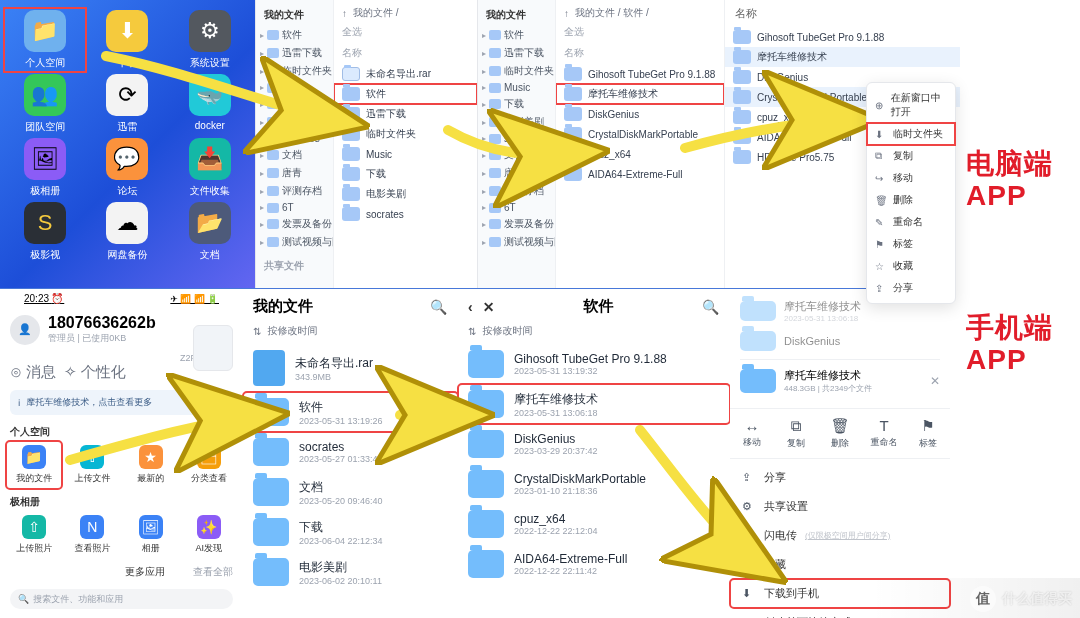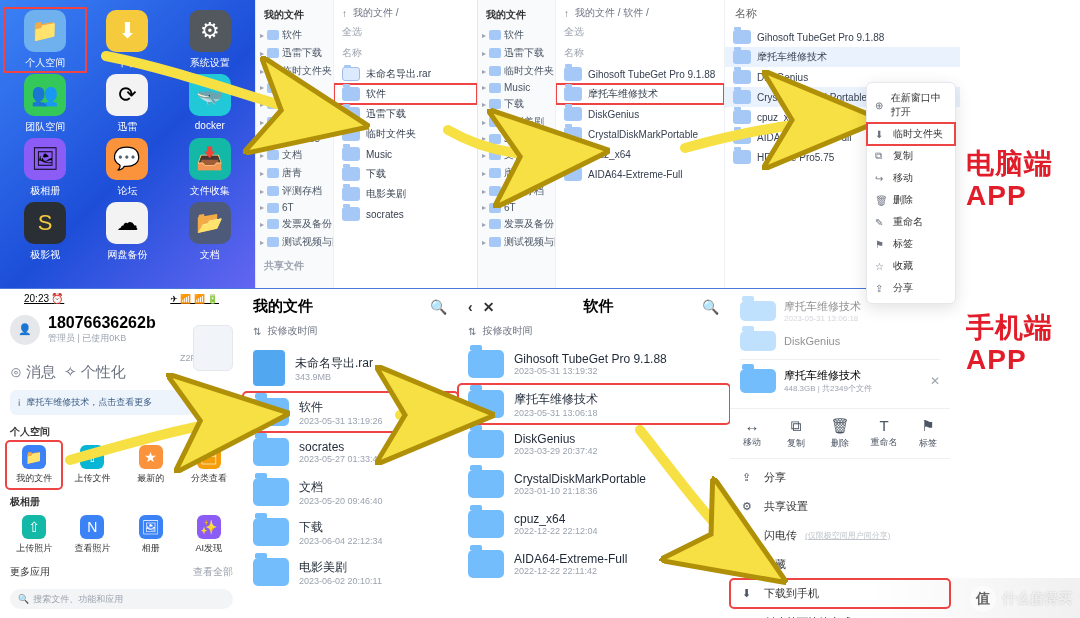--- a/index.html
+++ b/index.html
@@ -64,21 +64,21 @@
 .nasbox { position:absolute; right:10px; top:36px; width:40px; height:46px; background:#f1f4f8; border-radius:6px; border:1px solid #e5e7eb; }
 .chips { display:flex; gap:8px; padding:0 10px 4px; font-size:15px; color:#6b7280;align-items:flex-end; }
 .notice { margin:4px 10px; padding:6px 8px; background:#eef4fb; border-radius:6px; font-size:9px; color:#3b5c86; display:flex; align-items:center; gap:6px; }
 .section-title { padding:6px 10px 2px; font-size:10px; color:#333; font-weight:600; }
 .quick-grid { display:grid; grid-template-columns:repeat(4,1fr); gap:2px; padding:0 6px; }
 .quick-item { display:flex; flex-direction:column; align-items:center; gap:3px; font-size:9px; color:#333; padding:4px 0; }
 .quick-item.hl { outline:2px solid #ef4444; outline-offset:-1px; border-radius:4px; }
 .qi { width:24px; height:24px; border-radius:6px; display:flex; align-items:center; justify-content:center; font-size:14px; color:#fff; }
 .qc-blue { background:#3b82f6; } .qc-cyan { background:#06b6d4; } .qc-orange { background:#fb923c; } .qc-amber { background:#f59e0b; }
 .qc-teal { background:#14b8a6; } .qc-green { background:#3b82f6; } .qc-purple { background:#8b5cf6; }
-.more-row { display:flex; justify-content:space-between; padding:6px 10px; font-size:10px; color:#333;gap:28px; }
+.more-row { display:flex; justify-content:flex-end; padding:6px 10px; font-size:10px; color:#333;gap:28px; }
 .more-row .see { color:#9ca3af; }
 .search-bar { margin:4px 10px; height:20px; background:#f3f4f6; border-radius:10px; font-size:9px; color:#9ca3af; display:flex; align-items:center; padding:0 8px; gap:4px; }
 
 
 .mlist { position:absolute; top:289px; height:329px; background:#fff; }
 .panel7 { left:243px; width:215px; }
 .panel8 { left:458px; width:272px; }
 .mlist-hdr { display:flex; align-items:center; gap:10px; padding:8px 10px; font-size:15px; font-weight:600; }
 .mlist-hdr .ico { font-size:14px; color:#333; }
 .sort-row { display:flex; align-items:center; gap:6px; padding:0 10px 6px; font-size:10px; color:#6b7280; }

